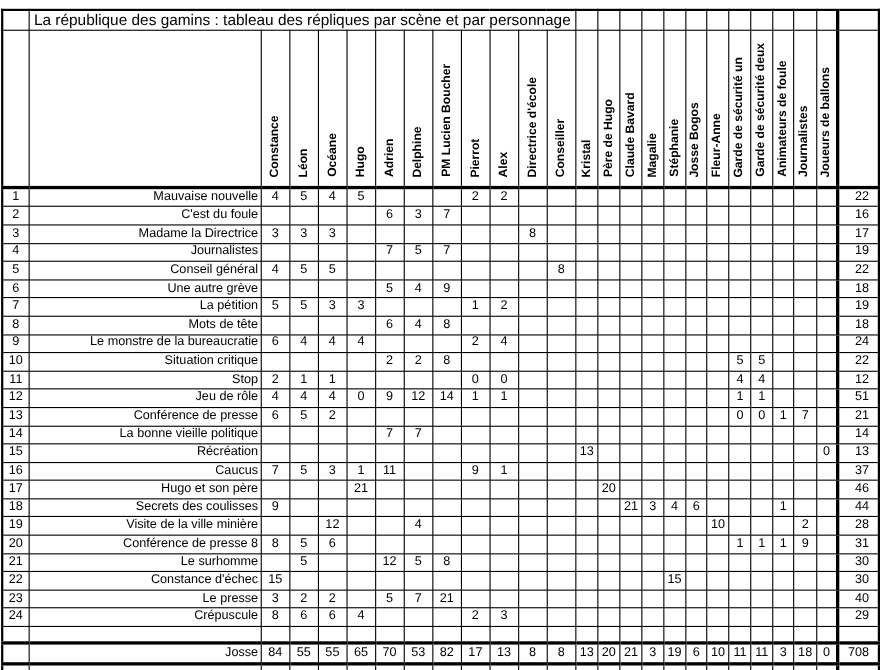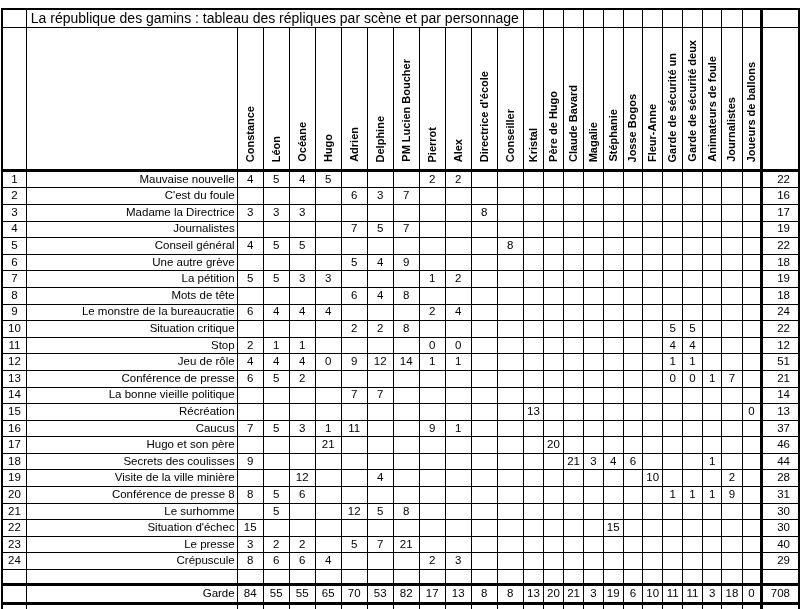--- a/index.html
+++ b/index.html
@@ -699,21 +699,21 @@
           <td class="val"></td>
           <td class="val"></td>
           <td class="val"></td>
           <td class="val"></td>
           <td class="val"></td>
           <td class="val"></td>
           <td class="tcol rtot">30</td>
         </tr>
         <tr class="data-row">
           <td class="num">22</td>
-          <td class="scene">Situation d'échec</td>
+          <td class="scene">Constance d'échec</td>
           <td class="val">15</td>
           <td class="val"></td>
           <td class="val"></td>
           <td class="val"></td>
           <td class="val"></td>
           <td class="val"></td>
           <td class="val"></td>
           <td class="val"></td>
           <td class="val"></td>
           <td class="val"></td>
@@ -811,21 +811,21 @@
           <td></td>
           <td></td>
           <td></td>
           <td></td>
           <td></td>
           <td></td>
           <td class="tcol"></td>
         </tr>
         <tr class="total-row">
           <td class="num"></td>
-          <td class="scene">Garde</td>
+          <td class="scene">Josse</td>
           <td class="val">84</td>
           <td class="val">55</td>
           <td class="val">55</td>
           <td class="val">65</td>
           <td class="val">70</td>
           <td class="val">53</td>
           <td class="val">82</td>
           <td class="val">17</td>
           <td class="val">13</td>
           <td class="val">8</td>

